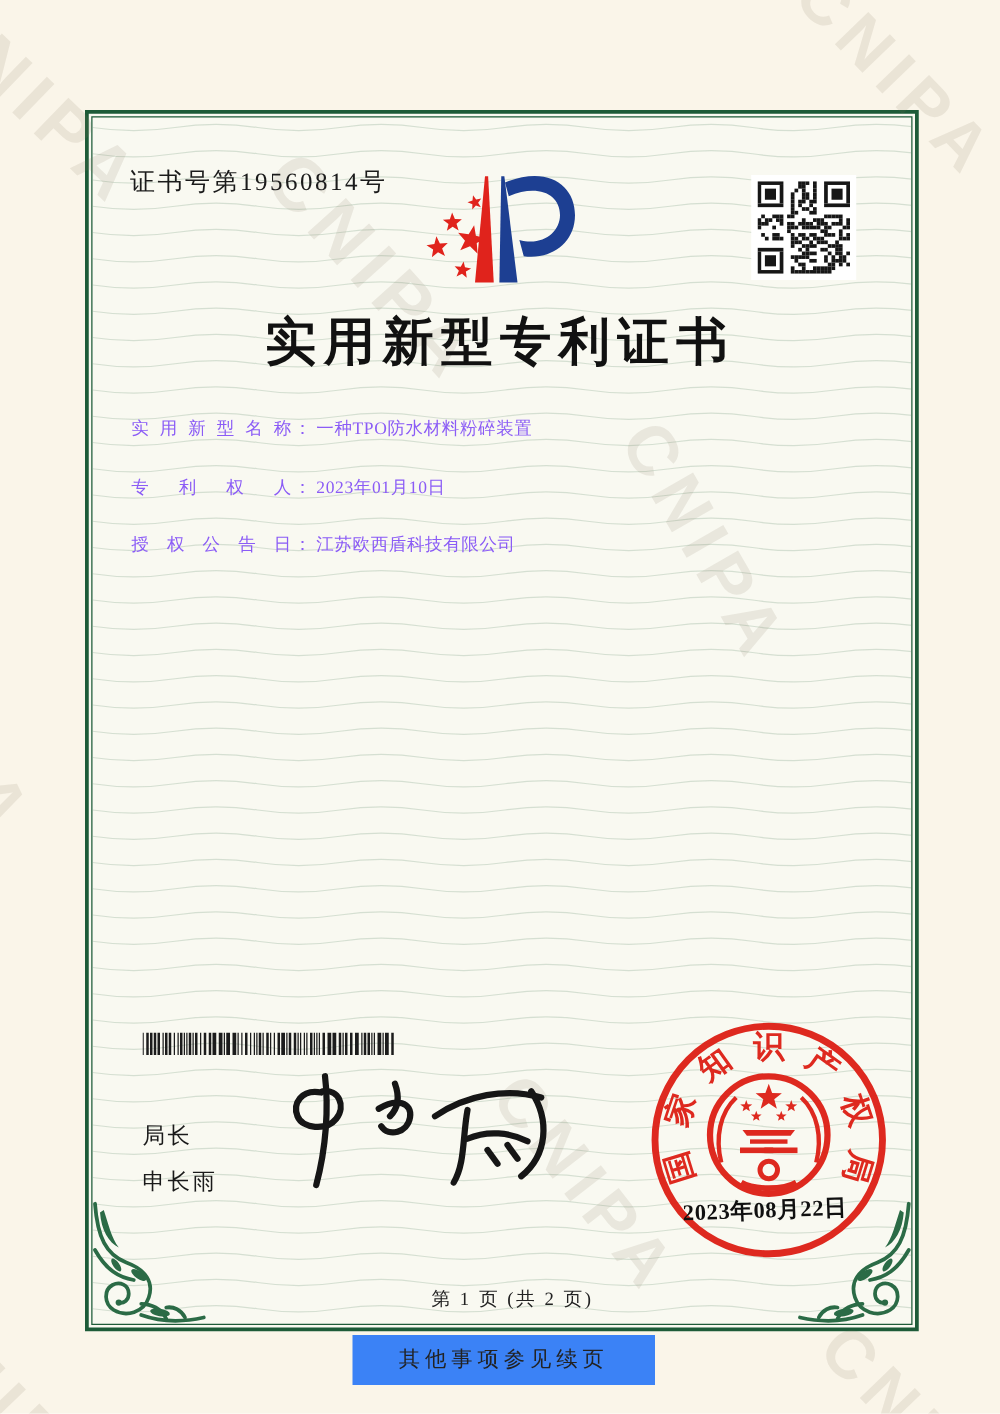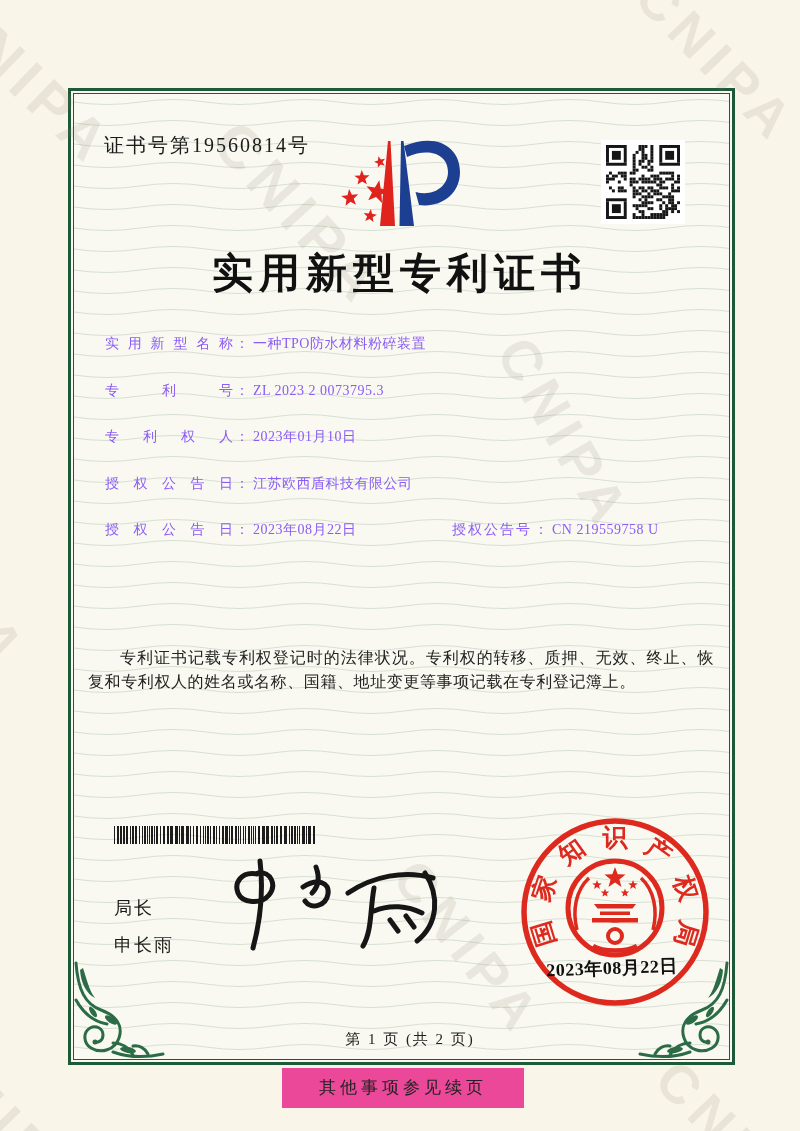--- a/index.html
+++ b/index.html
@@ -46,21 +46,21 @@
   .director div{margin-bottom:13px;letter-spacing:2px;}
   .signature{position:absolute;left:227px;top:858px;z-index:4;}
 
   .seal{position:absolute;left:515px;top:812px;z-index:3;opacity:0.96;}
   .seal-date{position:absolute;left:537px;top:956px;width:150px;text-align:center;
              font-size:18px;font-weight:bold;color:#101010;transform:rotate(-2deg);z-index:5;letter-spacing:0.5px;}
 
   .page-no{position:absolute;left:0;top:1030px;width:100%;text-align:center;
            font-size:15px;letter-spacing:2px;color:#222;z-index:3;margin-left:10px;}
   .cont-note{position:absolute;left:282px;top:1068px;width:242px;height:40px;line-height:40px;
-             background:#ec4899;text-align:center;font-size:17px;letter-spacing:4px;color:#222;z-index:3;}
+             background:#3b82f6;text-align:center;font-size:17px;letter-spacing:4px;color:#222;z-index:3;}
 </style>
 </head>
 <body>
 
 <div class="page">
 
   <div class="wm" style="left:-28px;top:-20px;font-size:58px;transform:rotate(44deg);">CNIPA</div>
   <div class="wm" style="left:250px;top:108px;font-size:60px;transform:rotate(48deg);">CNIPA</div>
   <div class="wm" style="left:668px;top:-35px;font-size:54px;transform:rotate(46deg);">CNIPA</div>
   <div class="wm" style="left:540px;top:326px;font-size:56px;transform:rotate(60deg);">CNIPA</div>
@@ -378,36 +378,28 @@
       <rect x="56.24" y="71.03999999999999" width="2.96" height="2.96" fill="#161616"></rect>
     </svg>
 
   <div class="title">实用新型专利证书</div>
 
   <div class="fields">
     <div class="frow">
       <span class="flabel">实用新型名称</span><span class="fcolon">：</span><span class="fvalue">一种TPO防水材料粉碎装置</span>
     </div>
     <div class="frow">
-      <span class="flabel">专利号</span><span class="fcolon">：</span><span class="fvalue">ZL 2023 2 0073795.3</span>
-    </div>
-    <div class="frow">
       <span class="flabel">专利权人</span><span class="fcolon">：</span><span class="fvalue">2023年01月10日</span>
     </div>
     <div class="frow">
       <span class="flabel">授权公告日</span><span class="fcolon">：</span><span class="fvalue">江苏欧西盾科技有限公司</span>
     </div>
-    <div class="frow">
-      <span class="flabel">授权公告日</span><span class="fcolon">：</span><span class="fvalue">2023年08月22日</span>
-      <span class="fpair2"><span class="flabel2">授权公告号</span><span class="fcolon">：</span><span class="fvalue">CN 219559758 U</span></span>
-    </div>
   </div>
 
   <div class="paras">
-    <p>专利证书记载专利权登记时的法律状况。专利权的转移、质押、无效、终止、恢复和专利权人的姓名或名称、国籍、地址变更等事项记载在专利登记簿上。</p>
   </div>
 
   <svg class="barcode" id="barcode" width="205" height="18">
       <rect x="0" y="0" width="1" height="18" fill="#1c1c1c"></rect>
       <rect x="3" y="0" width="2" height="18" fill="#1c1c1c"></rect>
       <rect x="6" y="0" width="2" height="18" fill="#1c1c1c"></rect>
       <rect x="9" y="0" width="2" height="18" fill="#1c1c1c"></rect>
       <rect x="12" y="0" width="2" height="18" fill="#1c1c1c"></rect>
       <rect x="16" y="0" width="1" height="18" fill="#1c1c1c"></rect>
       <rect x="18" y="0" width="2" height="18" fill="#1c1c1c"></rect>

